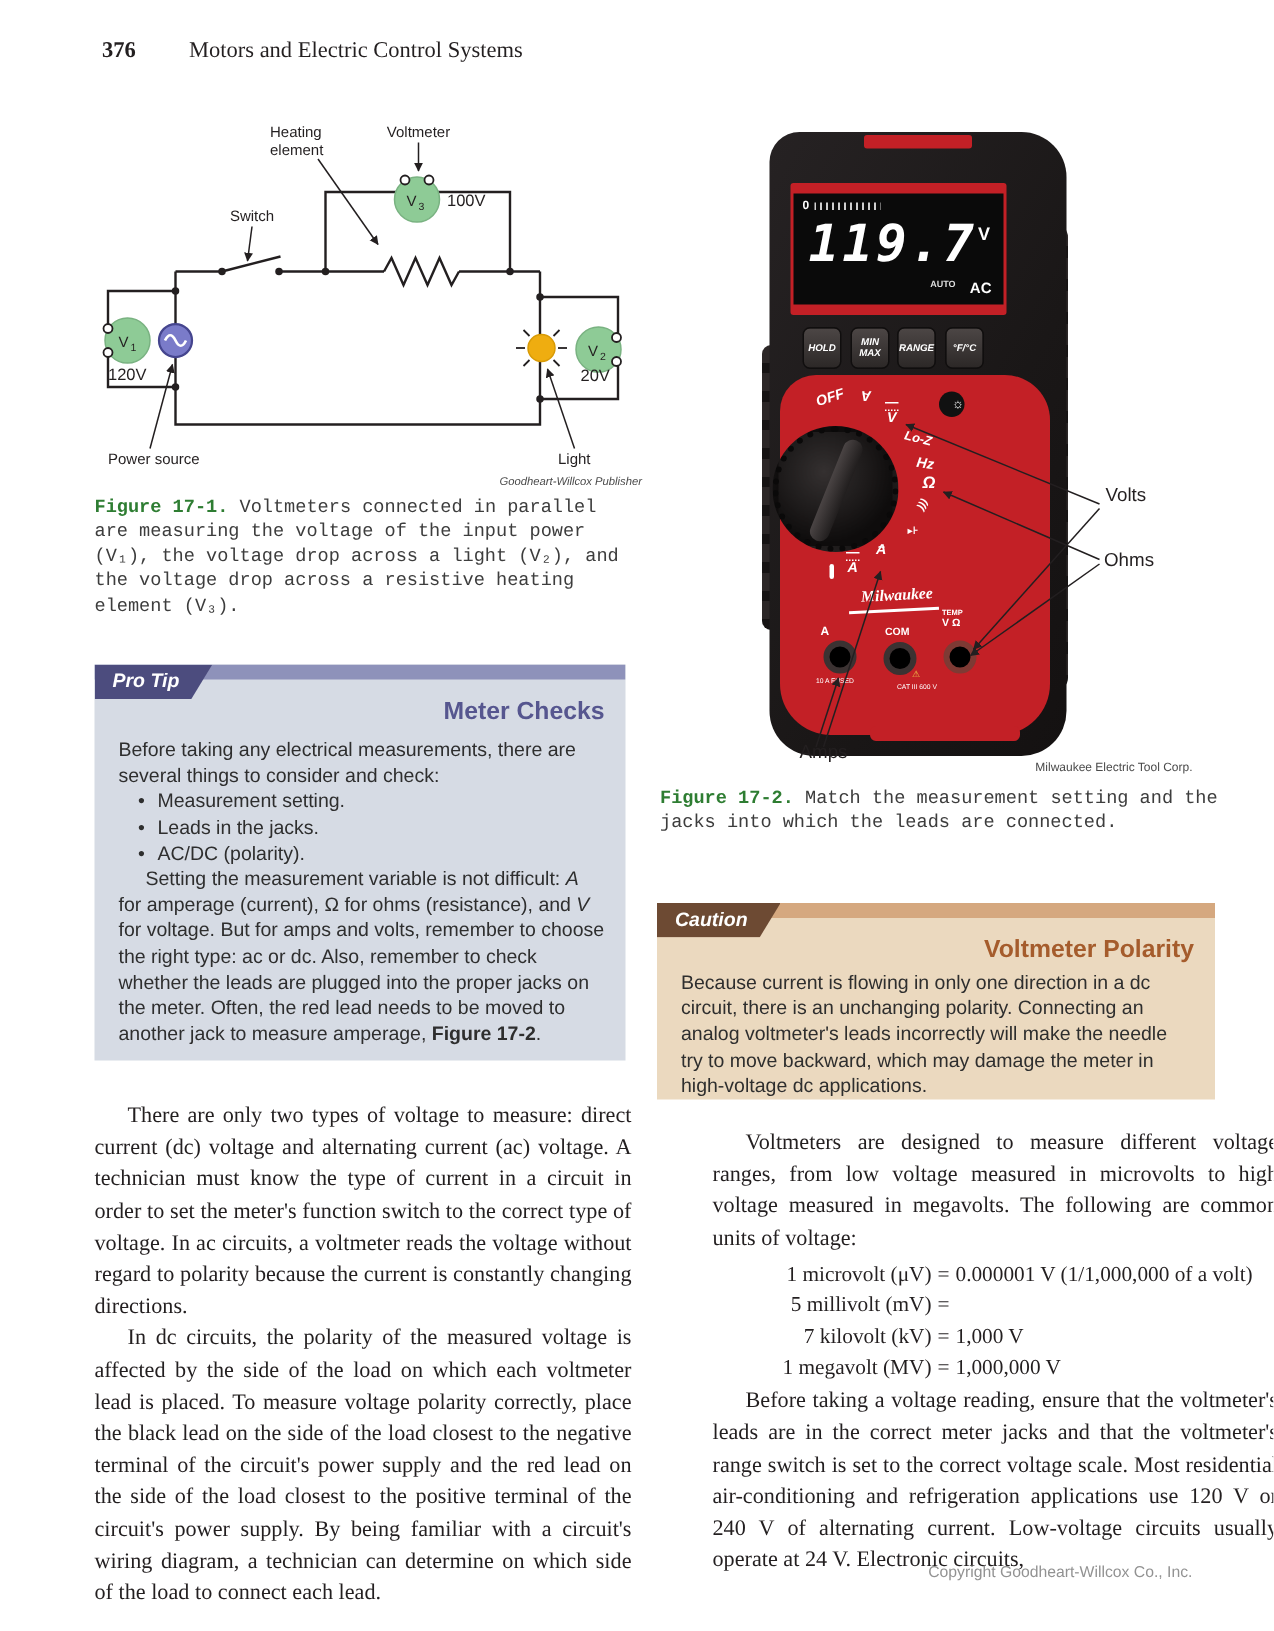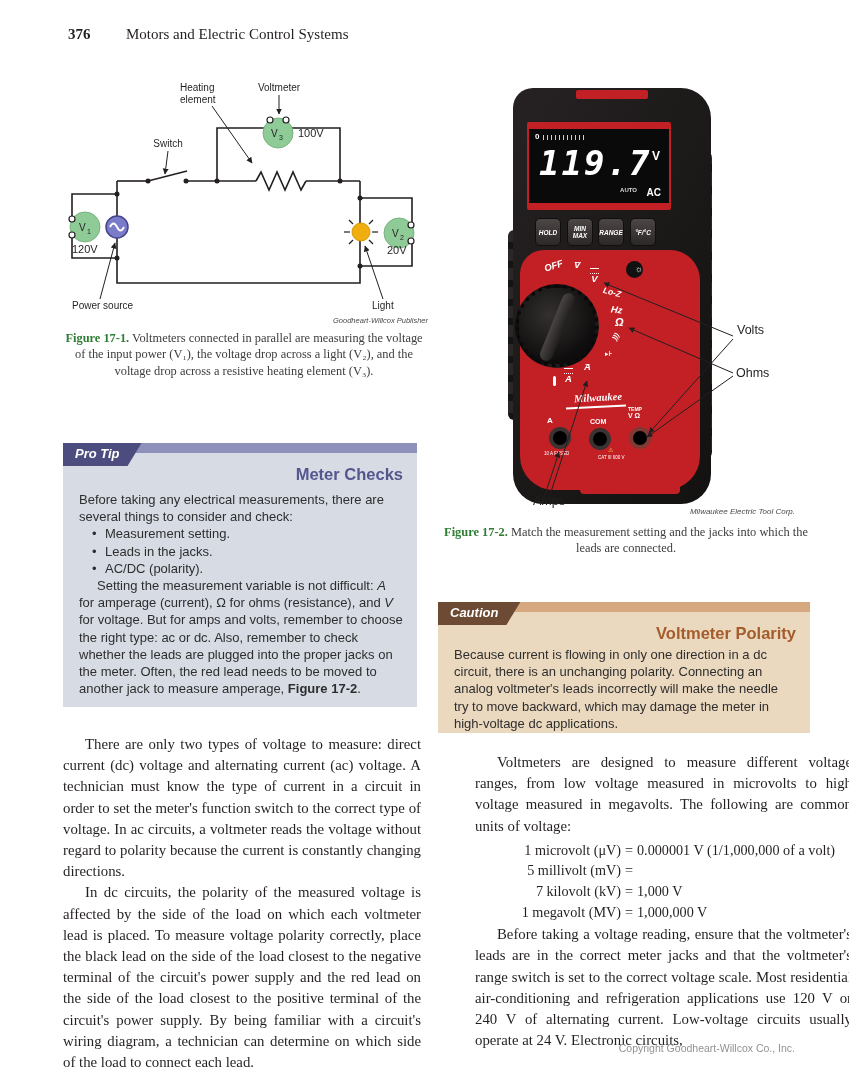--- a/index.html
+++ b/index.html
@@ -12,21 +12,21 @@
   .pagenum{left:68px;top:26px;font-size:15px;font-weight:bold;}
   .runhead{left:126px;top:26px;font-size:15px;}
 
   
   .figtext{font-family:"Liberation Sans","DejaVu Sans",sans-serif;font-size:10px;fill:#231f20;}
   .figval{font-family:"Liberation Sans","DejaVu Sans",sans-serif;font-size:11px;fill:#231f20;}
   .figsub{font-family:"Liberation Sans","DejaVu Sans",sans-serif;font-size:7px;fill:#231f20;}
   .figcredit{font-family:"Liberation Sans","DejaVu Sans",sans-serif;font-size:7.5px;font-style:italic;fill:#4a4a4a;}
 
   
-  .caption{font-family:Liberation Serif, serif;font-size:12.4px;line-height:16.4px;color:#3d3d3d;text-align:center;}
+  .caption{font-family:Liberation Mono, monospace;font-size:12.4px;line-height:16.4px;color:#3d3d3d;text-align:left;}
   .caplabel{font-weight:bold;color:#2e7d32;}
 
   
   .fbox{overflow:hidden;}
   .fbox .strip{position:absolute;left:0;top:0;right:0;height:10px;}
   .fbox .tab{position:absolute;left:0;top:0;height:23px;padding:0 22px 0 12px;color:#fff;
              font-weight:bold;font-size:13px;line-height:22px;
              clip-path:polygon(0 0,100% 0,calc(100% - 14px) 100%,0 100%);font-style:italic;}
   .fbox .btitle{position:absolute;right:14px;top:22px;font-weight:bold;font-size:16.5px;}
   .fbox .bbody{position:absolute;left:16px;right:14px;top:48px;font-size:13px;line-height:17.2px;color:#2e2e2e;}
@@ -92,21 +92,21 @@
   .litebtn{left:106px;top:11px;width:17px;height:17px;border-radius:50%;background:#111;
            color:#fff;font-size:9px;line-height:17px;text-align:center;}
   .brand{left:36px;top:142px;width:84px;text-align:center;color:#fff;font-style:italic;font-weight:bold;
          font-size:10.5px;font-family:"Liberation Serif",serif;transform:rotate(-3deg);}
   .brandline{left:46px;top:156px;width:60px;height:1.5px;background:#fff;transform:rotate(-3deg);}
   .jack{width:22px;height:22px;border-radius:50%;background:#000;border:4px solid #3b3232;box-sizing:border-box;}
   .jlab{color:#fff;font-weight:bold;font-family:"Liberation Sans","DejaVu Sans",sans-serif;}
   .tiny{color:#fff;font-family:"Liberation Sans","DejaVu Sans",sans-serif;font-size:4.5px;}
   .mbotred{left:140px;top:404px;width:100px;height:10px;background:#c32026;border-radius:4px;}
   .callout{font-family:"Liberation Sans","DejaVu Sans",sans-serif;font-size:12.5px;color:#231f20;}
-  .mcredit{font-family:"Liberation Sans","DejaVu Sans",sans-serif;font-size:8px;font-style:italic;color:#4a4a4a;}
+  .mcredit{font-family:"Liberation Sans","DejaVu Sans",sans-serif;font-size:8px;color:#4a4a4a;}
 </style>
 </head>
 <body>
 
 <div id="page">
 
   <div class="abs pagenum">376</div>
   <div class="abs runhead">Motors and Electric Control Systems</div>
 
   <svg class="abs" style="left:60px;top:76px;" width="370" height="250" viewBox="0 0 370 250">

